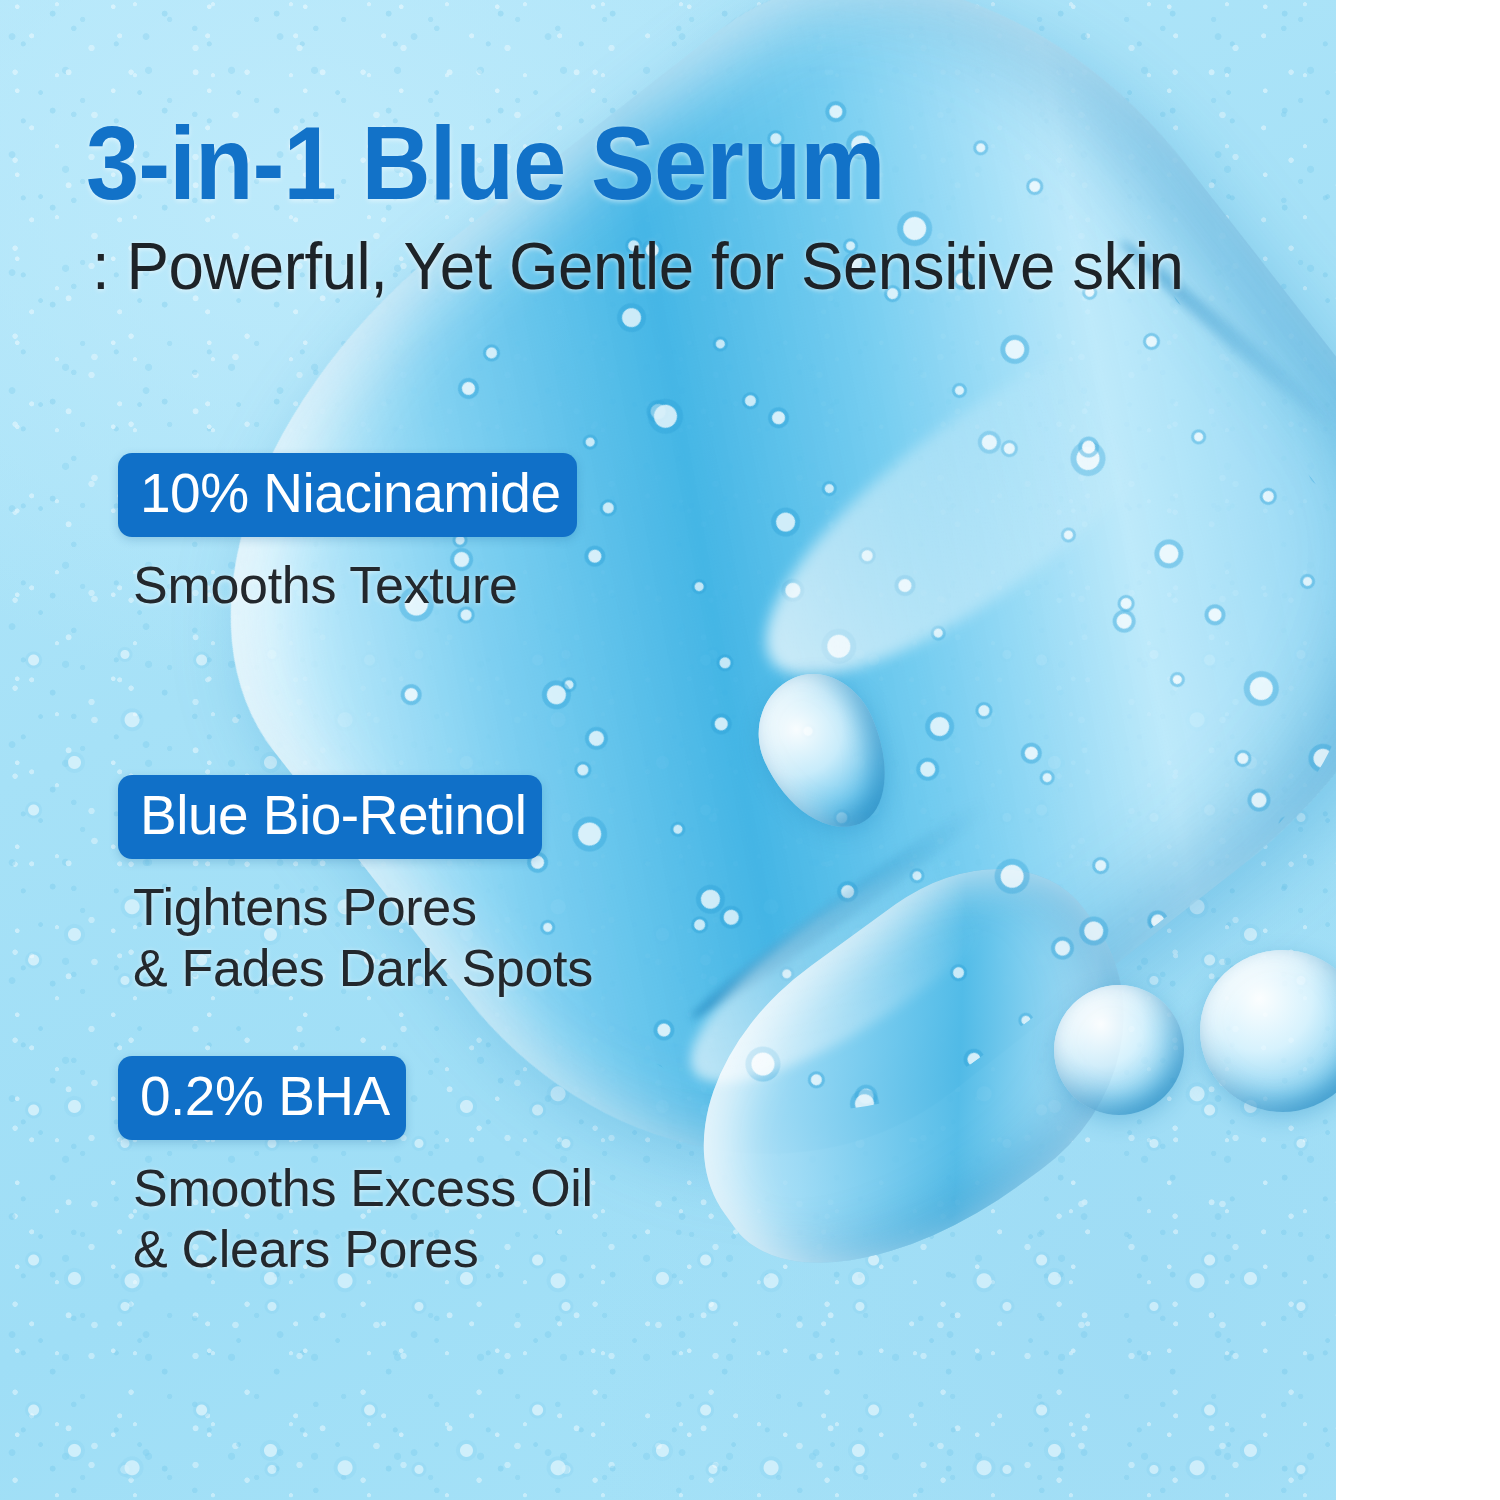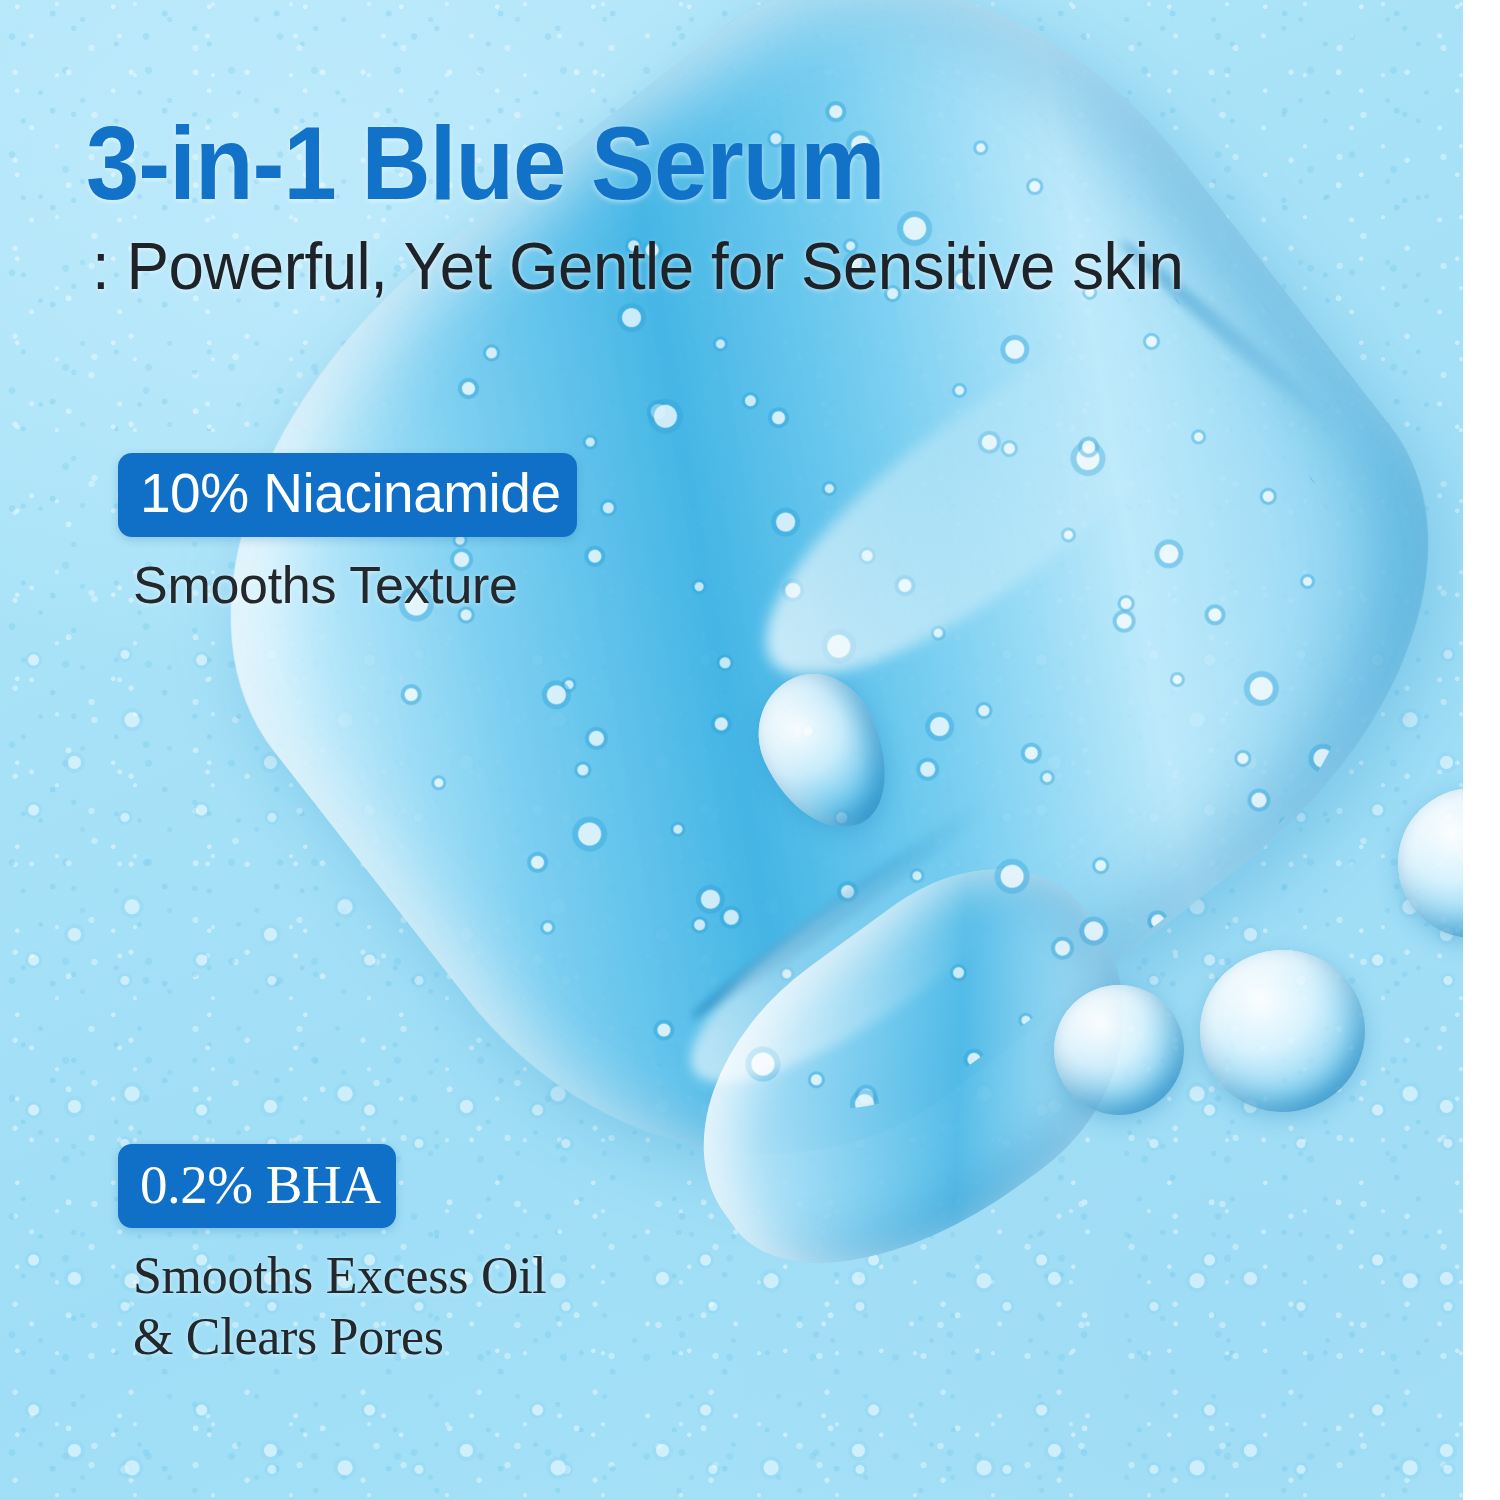--- a/index.html
+++ b/index.html
@@ -3,21 +3,21 @@
 <meta charset="utf-8">
 <title>3-in-1 Blue Serum</title>
 <style>
   html, body {
     margin: 0;
     padding: 0;
     background: #ffffff;
   }
   #poster {
     position: relative;
-    width: 1463px;
+    width: 1336px;
     height: 1500px;
     overflow: hidden;
     font-family: "Liberation Sans", "DejaVu Sans", sans-serif;
     background: #a9e2f7;
   }
 
   
   .bg-base {
     position: absolute;
     inset: 0;
@@ -218,21 +218,21 @@
     text-shadow: 0 1px 6px rgba(255,255,255,.62);
     white-space: nowrap;
   }
 
   .feature {
     position: absolute;
     left: 118px;
   }
   .feature-1 { top: 453px; }
   .feature-2 { top: 775px; }
-  .feature-3 { top: 1144px; font-family: Liberation Serif, serif; }
+  .feature-3 { top: 1056px; }
 
   .badge {
     display: inline-block;
     background: #1070c8;
     color: #ffffff;
     font-size: 55px;
     line-height: 1;
     font-weight: 400;
     letter-spacing: -0.5px;
     padding: 13px 16px 16px 22px;
@@ -279,20 +279,27 @@
 
   <div class="subhead">: Powerful, Yet Gentle for Sensitive skin</div>
 
   <div class="feature feature-1">
     <div class="badge">10% Niacinamide</div>
     <div class="desc">
       <div>Smooths Texture</div>
     </div>
   </div>
 
+  <div class="feature feature-2">
+    <div class="badge">Blue Bio-Retinol</div>
+    <div class="desc">
+      <div>Tightens Pores</div>
+      <div>&amp; Fades Dark Spots</div>
+    </div>
+  </div>
 
   <div class="feature feature-3">
     <div class="badge">0.2% BHA</div>
     <div class="desc">
       <div>Smooths Excess Oil</div>
       <div>&amp; Clears Pores</div>
     </div>
   </div>
 
 </div>

